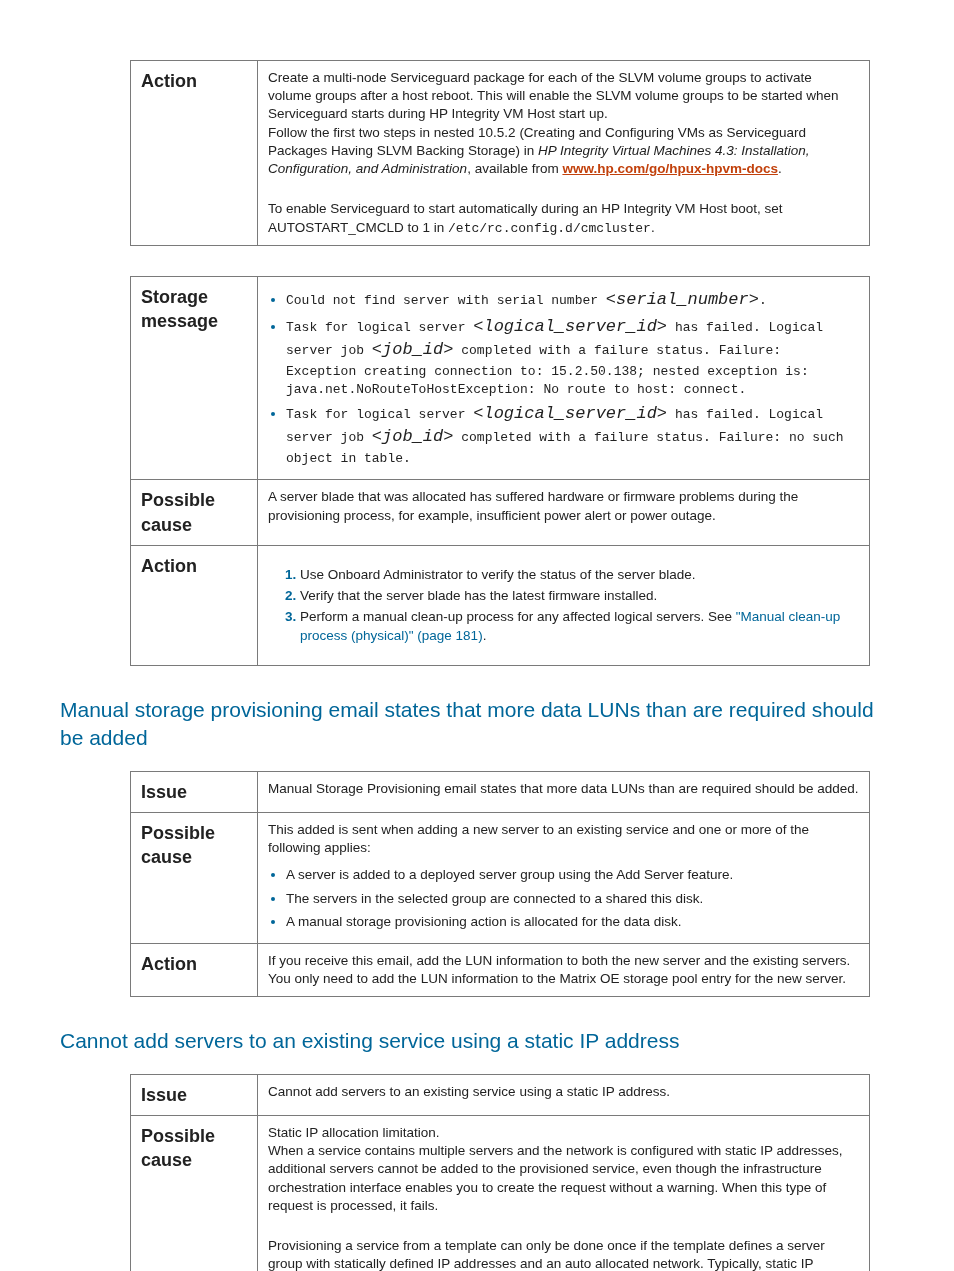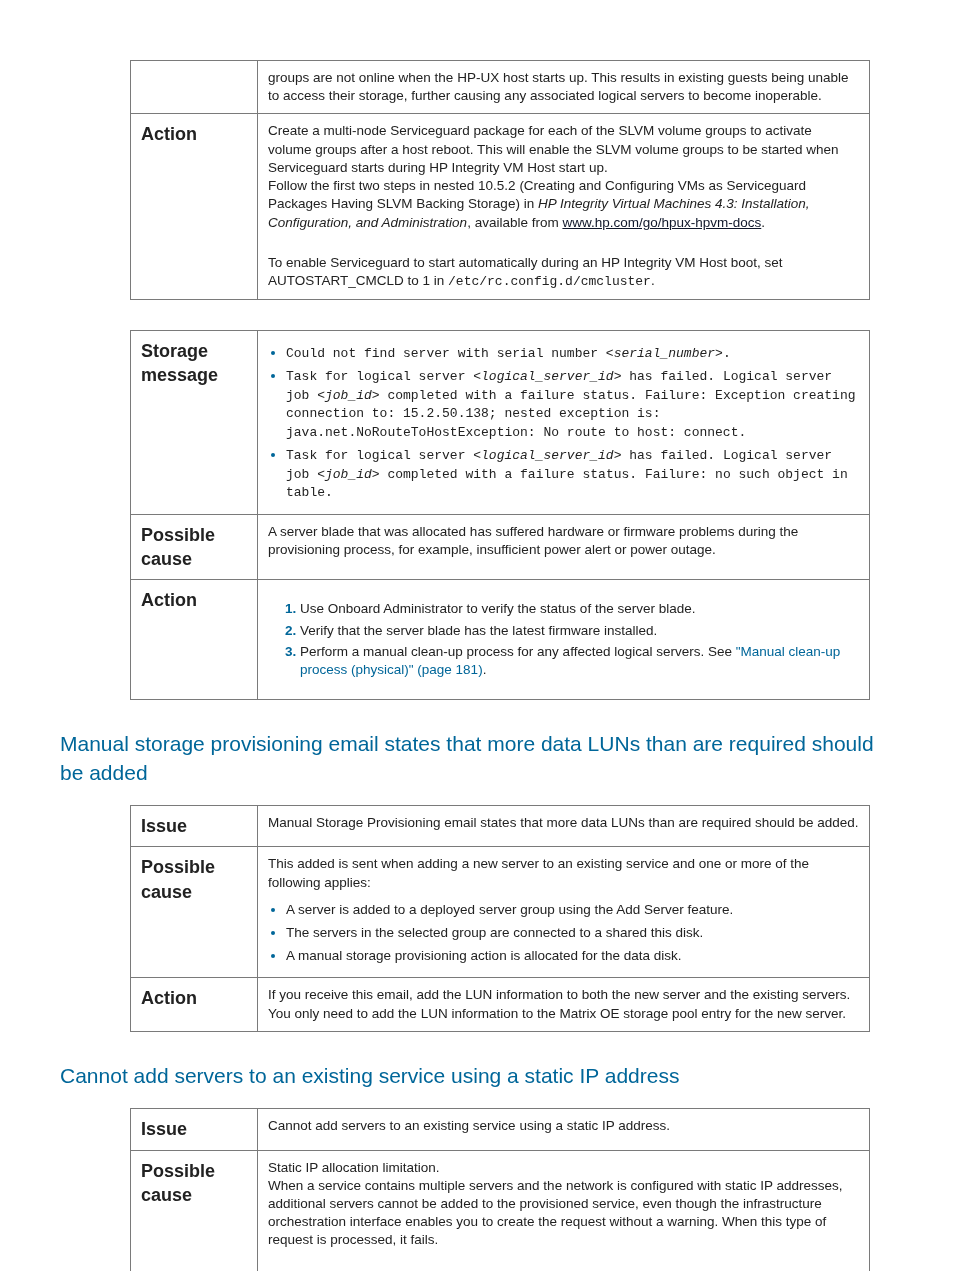--- a/index.html
+++ b/index.html
@@ -34,44 +34,40 @@
     font-weight: bold;
     font-size: 18px;
   }
   h2.sect {
     color: #006699;
     font-weight: 400;
     font-size: 21px;
     margin: 18px 0 18px 0;
   }
   .mono { font-family: "Courier New", monospace; font-size: 13px; }
-  .monoi { font-family: "Courier New", monospace; font-style: italic; font-size: 13px; }
-  a.link { color: #0f172a; text-decoration: underline; }
+  .monoi { font-family: "Courier New", monospace; font-style: italic; font-size: 17px; }
+  a.link { color: #c2410c; text-decoration: underline; font-weight: bold; }
   .linkplain { color: #006699; text-decoration: none; }
   ul.bul { margin: 0; padding-left: 18px; }
   ul.bul li { margin: 4px 0; }
   ul.bul li::marker { color: #006699; font-size: 14px; }
   ol.num { margin: 12px; padding-left: 20px; }
   ol.num li { margin: 3px 0; }
   ol.num li::marker { color: #006699; font-weight: bold; }
   em { font-style: italic; }
   p.para { margin: 0 0 8px 0; }
   p.para:last-child { margin-bottom: 0; margin-top: 22px; }
 </style>
 </head>
 <body>
 
 <div class="page">
 
   <table class="box">
     <tbody>
-        <tr>
-      <td class="label"></td>
-      <td>groups are not online when the HP-UX host starts up. This results in existing guests being unable to access their storage, further causing any associated logical servers to become inoperable.</td>
-    </tr>
     <tr>
       <td class="label">Action</td>
       <td>
         <p class="para"><span>Create a multi-node Serviceguard package for each of the SLVM volume groups to activate volume groups after a host reboot. This will enable the SLVM volume groups to be started when Serviceguard starts during HP Integrity VM Host start up.</span><br>
         <span>Follow the first two steps in nested 10.5.2 (Creating and Configuring VMs as Serviceguard Packages Having SLVM Backing Storage) in </span><em>HP Integrity Virtual Machines 4.3: Installation, Configuration, and Administration</em><span>, available from </span><a href="#" class="link">www.hp.com/go/hpux-hpvm-docs</a><span>.</span></p>
         <p class="para"><span>To enable Serviceguard to start automatically during an HP Integrity VM Host boot, set AUTOSTART_CMCLD to 1 in </span><span class="mono">/etc/rc.config.d/cmcluster</span><span>.</span></p>
       </td>
     </tr>
   </tbody>
     </table>

